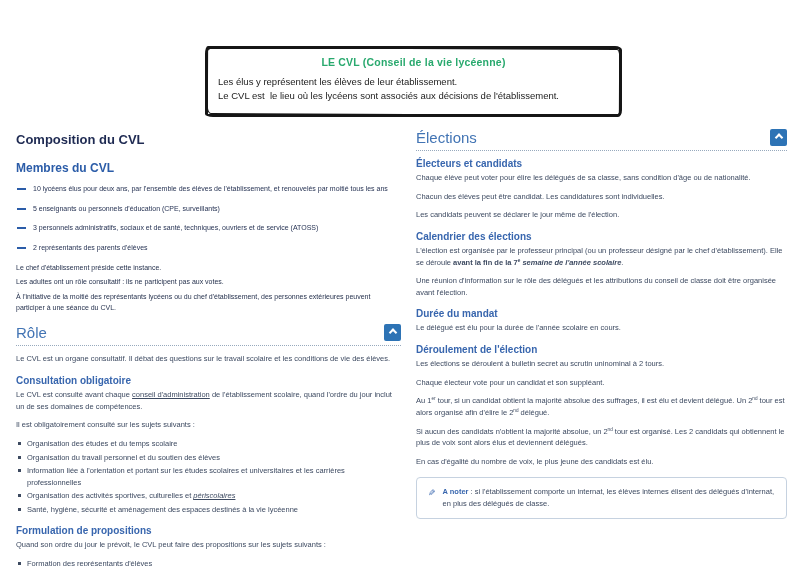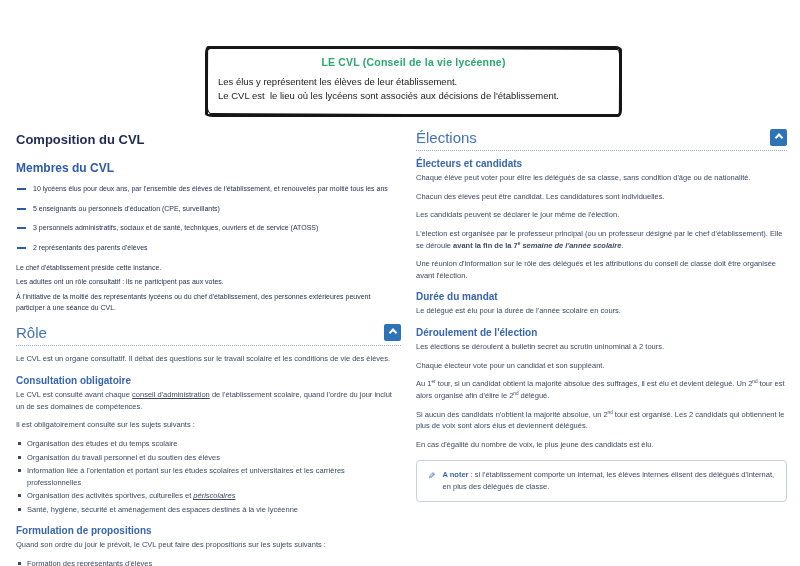--- a/index.html
+++ b/index.html
@@ -130,20 +130,21 @@
             <span class="chev"></span>
           </button>
       </div>
       <div class="dotted"></div>
 
       <h4 class="sub-h" style="margin-top:2px">Électeurs et candidats</h4>
       <p class="body-p">Chaque élève peut voter pour élire les délégués de sa classe, sans condition d'âge ou de nationalité.</p>
       <p class="body-p">Chacun des élèves peut être candidat. Les candidatures sont individuelles.</p>
       <p class="body-p">Les candidats peuvent se déclarer le jour même de l'élection.</p>
 
+      <h4 class="sub-h">Calendrier des élections</h4>
       <p class="body-p"><span>L'élection est organisée par le professeur principal (ou un professeur désigné par le chef d'établissement). Elle se déroule </span><span style="font-weight: bold;">avant la fin de la 7</span><sup style="font-weight: bold;">e</sup><span style="font-weight: bold; font-style: italic;"> semaine de l'année scolaire</span><span>.</span></p>
       <p class="body-p">Une réunion d'information sur le rôle des délégués et les attributions du conseil de classe doit être organisée avant l'élection.</p>
 
       <h4 class="sub-h">Durée du mandat</h4>
       <p class="body-p">Le délégué est élu pour la durée de l'année scolaire en cours.</p>
 
       <h4 class="sub-h">Déroulement de l'élection</h4>
       <p class="body-p">Les élections se déroulent à bulletin secret au scrutin uninominal à 2 tours.</p>
       <p class="body-p">Chaque électeur vote pour un candidat et son suppléant.</p>
       <p class="body-p"><span>Au 1</span><sup>er</sup><span> tour, si un candidat obtient la majorité absolue des suffrages, il est élu et devient délégué. Un 2</span><sup>nd</sup><span> tour est alors organisé afin d'élire le 2</span><sup>nd</sup><span> délégué.</span></p>

